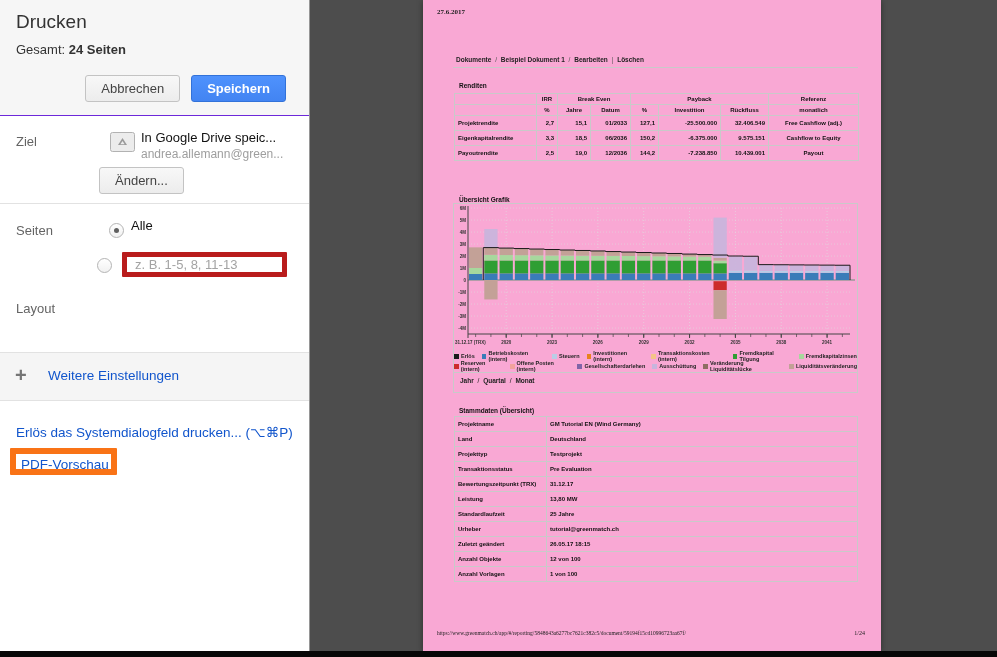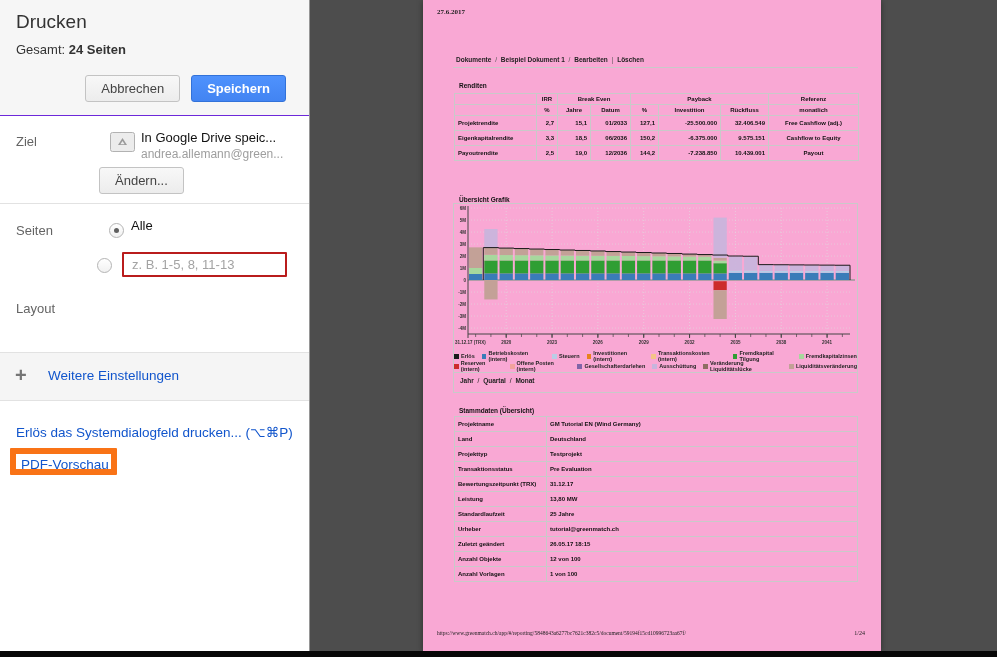--- a/index.html
+++ b/index.html
@@ -28,21 +28,21 @@
   .dest-name { position:absolute; left:141px; top:130px; font-size:13px; color:#111; }
   .dest-account { position:absolute; left:141px; top:147px; font-size:12px; color:#9e9e9e; }
   .change-btn { position:absolute; left:99px; top:167px; }
 
   .radio { position:absolute; width:15px; height:15px; border:1px solid #b4b4b4; border-radius:50%;
            background:linear-gradient(#fff,#f1f1f1); }
   .radio .dot { position:absolute; left:4px; top:4px; width:5px; height:5px; border-radius:50%;
                 background:#606060; }
   .radio-label { position:absolute; font-size:13px; color:#111; }
   .range-input { position:absolute; left:122px; top:252px; width:165px; height:25px;
-                 border:2px solid #b91c1c; border-radius:1px; font-size:13px; padding:0 8px;
+                 border:5px solid #b91c1c; border-radius:1px; font-size:13px; padding:0 8px;
                  color:#333; font-family:"Liberation Sans",sans-serif; }
   .range-input::placeholder { color:#a3a3a3; }
 
   .layout-select { position:absolute; left:110px; top:306px; width:177px; height:27px;
                    border:1px solid #c0c0c0; border-radius:3px;
                    background:linear-gradient(#f8f8f8,#ececec); cursor:pointer;
                    display:flex; align-items:center; padding:0 10px; font-size:13px; color:#222; }
   .caret { position:absolute; right:10px; top:11px; width:0; height:0;
            border-left:4px solid transparent; border-right:4px solid transparent;
            border-top:5px solid #555; }

